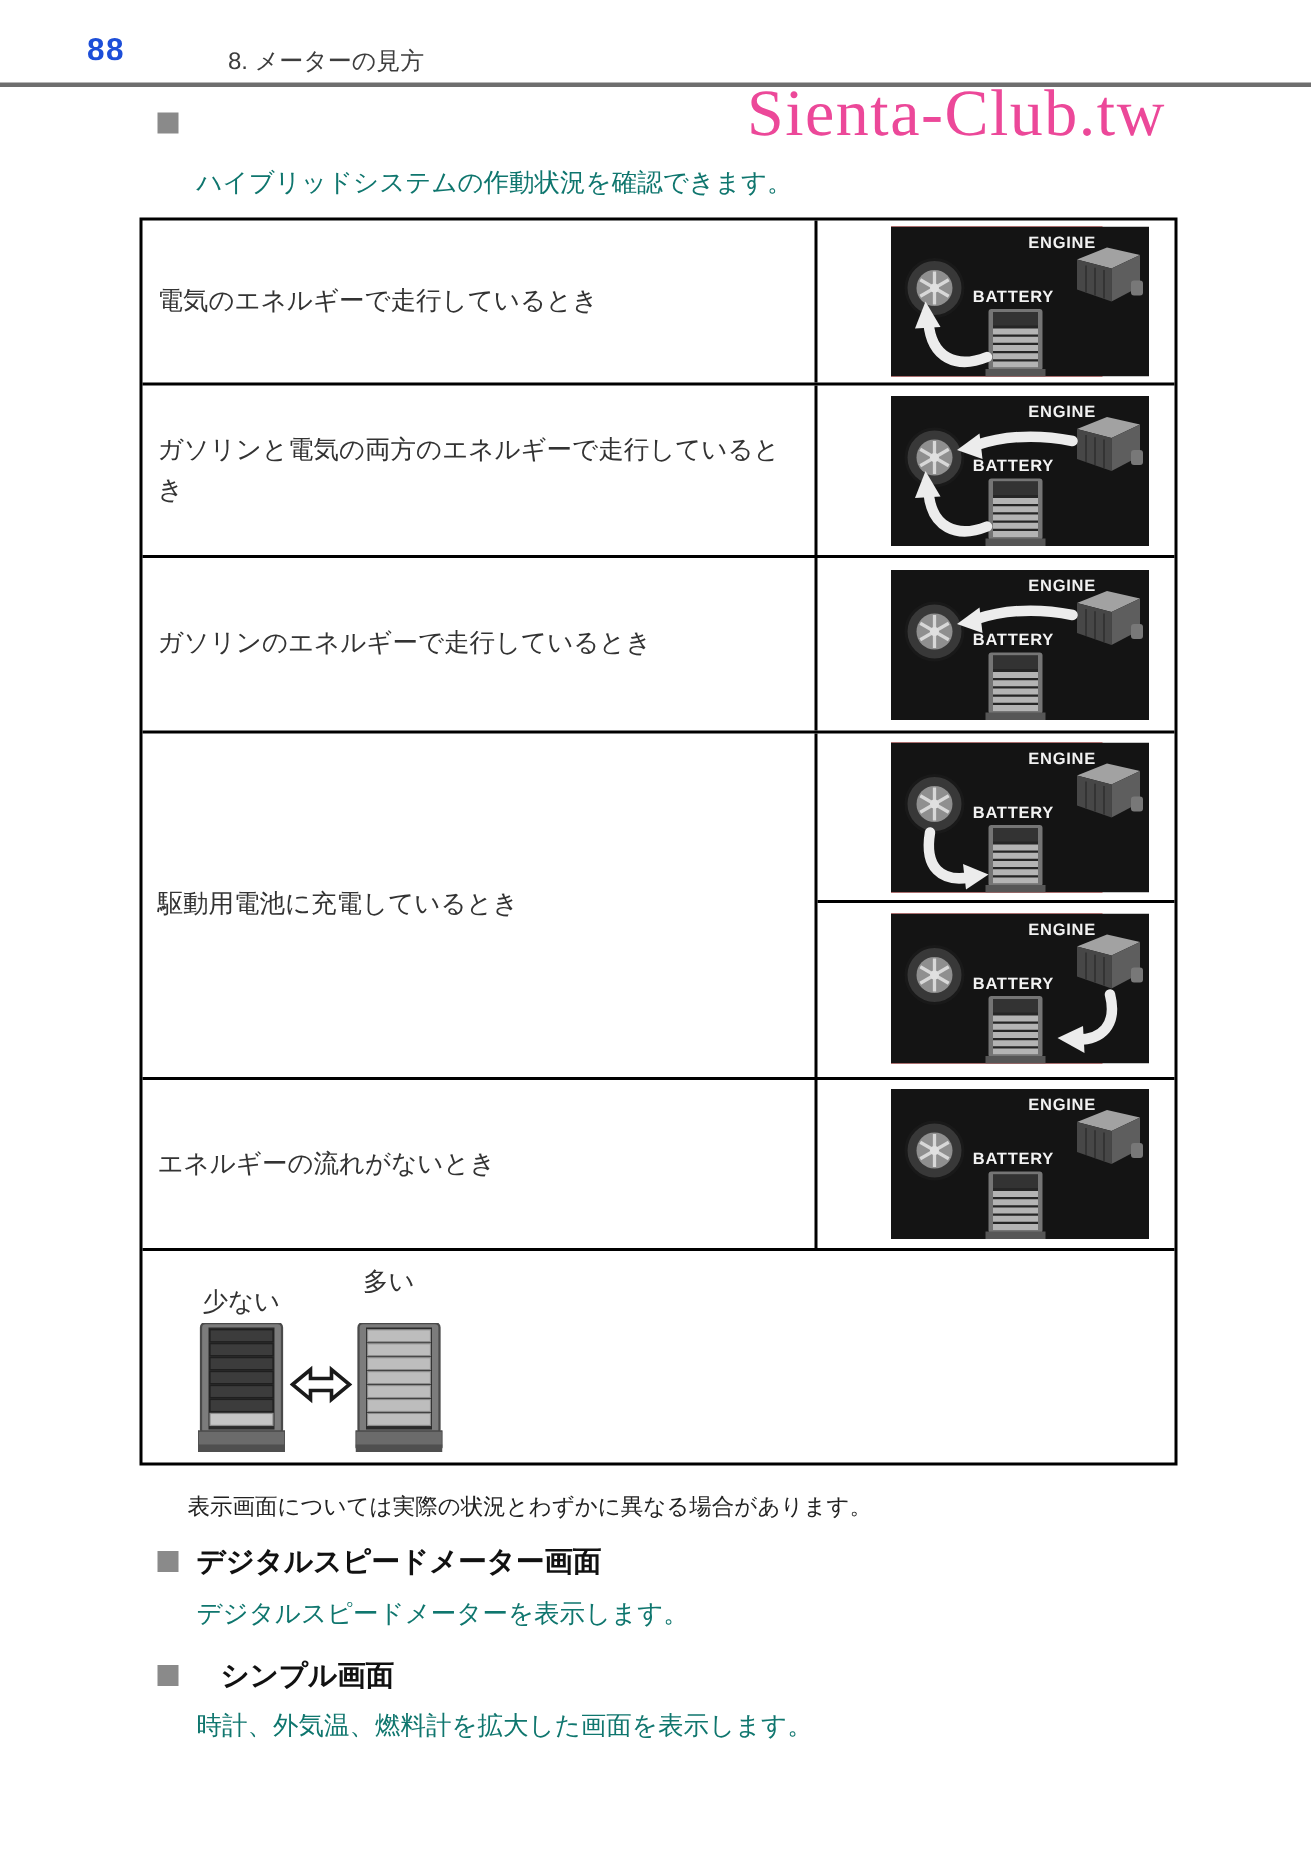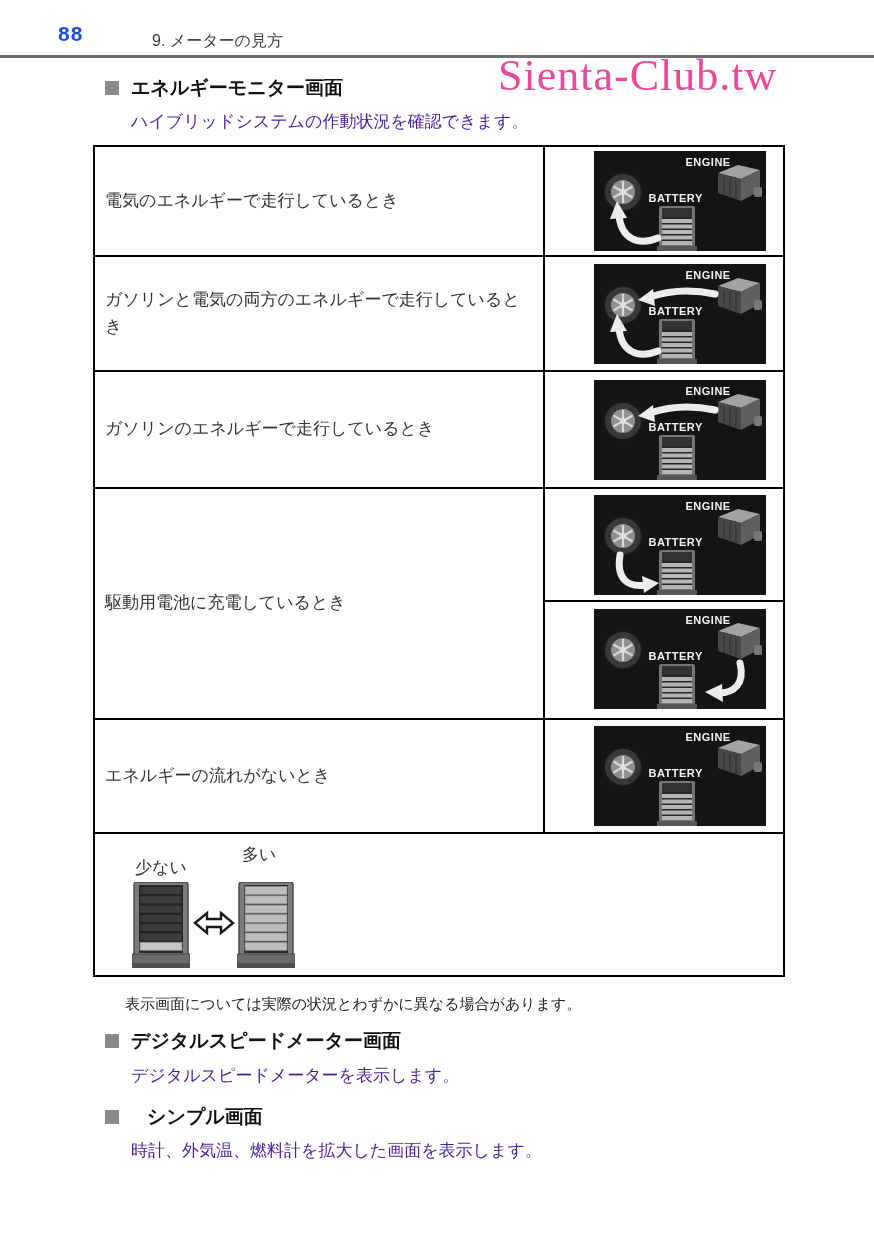--- a/index.html
+++ b/index.html
@@ -13,21 +13,21 @@
   .chapter  { position:absolute; left:152px; top:31px; font-size:16px; color:#3d3d3d; }
   .top-rule { position:absolute; left:0; top:55px; width:874px; height:3px; background:#6e6e6e; }
   .watermark {
     position:absolute; left:498px; top:50px; font-family:"Liberation Serif","DejaVu Serif",serif;
     font-size:44px; color:#ec4899; letter-spacing:1px; white-space:nowrap;
   }
   
   .sec-head { position:absolute; left:105px; display:flex; align-items:center; }
   .bullet { width:14px; height:14px; background:#8a8a8a; margin-right:12px; flex:0 0 auto; }
   .sec-head .h-text { font-size:19px; font-weight:700; color:#111; }
-  .sec-desc { position:absolute; left:131px; font-size:17px; color:#4c1d95; }
+  .sec-desc { position:absolute; left:131px; font-size:17px; color:#0f766e; }
   .note { position:absolute; left:125px; top:995px; font-size:15px; color:#222; }
   
   .etable { position:absolute; left:93px; top:145px; width:692px; border:2px solid #000; background:#fff; }
   .t-row { display:flex; }
   .t-row + .t-row { border-top:2px solid #000; }
   .cell-l {
     width:450px; border-right:2px solid #000; display:flex; align-items:center;
     padding:0 14px 0 10px; font-size:17px; line-height:1.55; color:#333;
   }
   .cell-r { width:238px; display:flex; flex-direction:column; align-items:center; justify-content:center; }
@@ -117,27 +117,26 @@
       <rect x="0" y="72" width="58" height="11" fill="#6b6b6b" stroke="#4a4a4a" stroke-width="1"></rect>
       <rect x="0" y="81" width="58" height="5" fill="#4f4f4f"></rect>
       <rect x="7" y="3" width="44" height="68" fill="#2b2b2b"></rect>
     </g>
   </defs>
 </svg>
 
 <div class="page">
 
   <div class="page-num">88</div>
-  <div class="chapter">9. メーターの見方</div>
+  <div class="chapter">8. メーターの見方</div>
   <div class="top-rule"></div>
   <div class="watermark">Sienta-Club.tw</div>
 
   <div class="sec-head" style="top:75px;">
     <span class="bullet"></span>
-    <span class="h-text">エネルギーモニター画面</span>
   </div>
   <div class="sec-desc" style="top:110px;">ハイブリッドシステムの作動状況を確認できます。</div>
 
   <div class="etable">
 
     <div class="t-row r1">
       <div class="cell-l">電気のエネルギーで走行しているとき</div>
       <div class="cell-r">
         <div class="monitor">
           <svg class="scene" viewBox="0 0 172 100">

